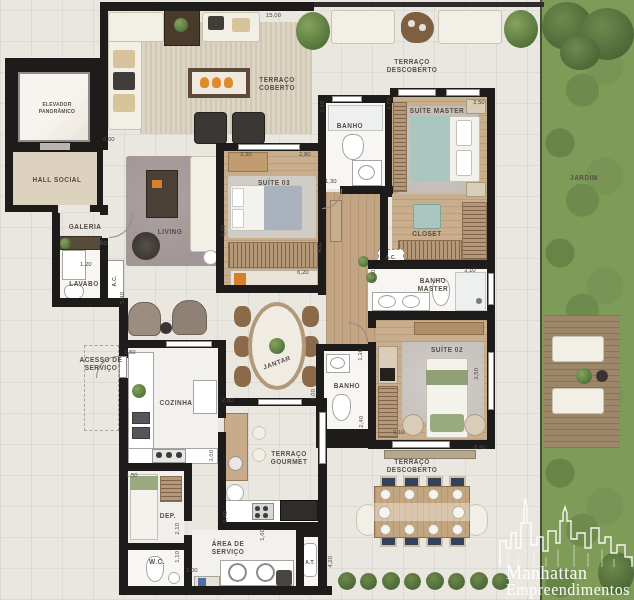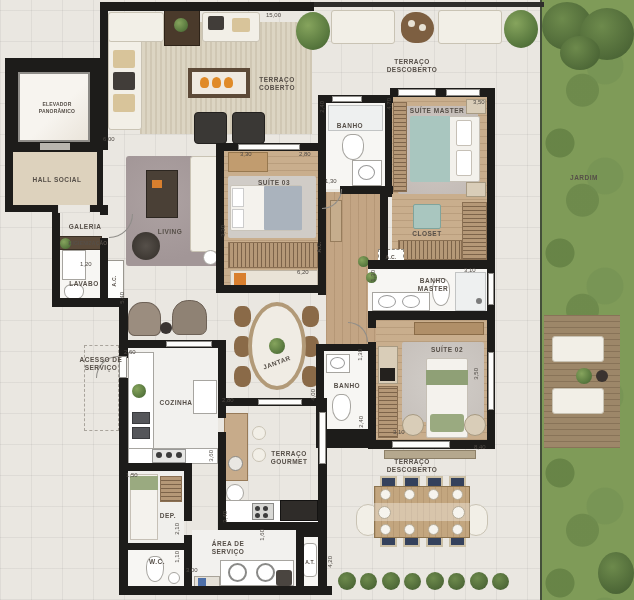--- a/index.html
+++ b/index.html
@@ -379,14 +379,22 @@
   <span class="dim" style="left:393px;top:429px;">3,10</span>
   <span class="dim" style="left:474px;top:444px;">8,40</span>
   <span class="dim" style="left:126px;top:472px;">1,50</span>
   <span class="dim v" style="left:174px;top:523px;">2,10</span>
   <span class="dim v" style="left:174px;top:551px;">1,10</span>
   <span class="dim" style="left:186px;top:567px;">3,00</span>
   <span class="dim v" style="left:222px;top:511px;">3,40</span>
   <span class="dim v" style="left:259px;top:529px;">1,60</span>
   <span class="dim v" style="left:327px;top:556px;">4,20</span>
 
+  <div id="wm" class="abs" style="left:498px;top:495px;width:136px;height:105px;">
+    <svg width="136" height="72" viewBox="0 0 136 72">
+      <path d="M2,72 V46 H8 V53 H13 V38 H18 V53 H23 V28 H26 V12 L27.5,3 L29,12 V28 H33 V50 H39 V42 H45 V56 H50 V36 H58 V48 H62 V26 H65 V18 L67,12 L69,18 V26 H73 V44 H79 V38 H87 V53 H93 V33 H101 V48 H107 V42 H113 V58 H119 V50 H127 V62 H134 V72" fill="none" stroke="#ffffff" stroke-width="1.4" opacity="0.92"></path>
+      <path d="M10,72 V58 M20,72 V60 M36,72 V56 M48,72 V62 M60,72 V54 M76,72 V50 M90,72 V58 M104,72 V54 M116,72 V64" fill="none" stroke="#ffffff" stroke-width="1" opacity="0.55"></path>
+    </svg>
+    <div class="wm-line" style="left:8px;top:68px;font-size:18px;">Manhattan</div>
+    <div class="wm-line" style="left:8px;top:86px;font-size:16px;">Empreendimentos</div>
+  </div>
 
 </div>
 
 </body></html>

